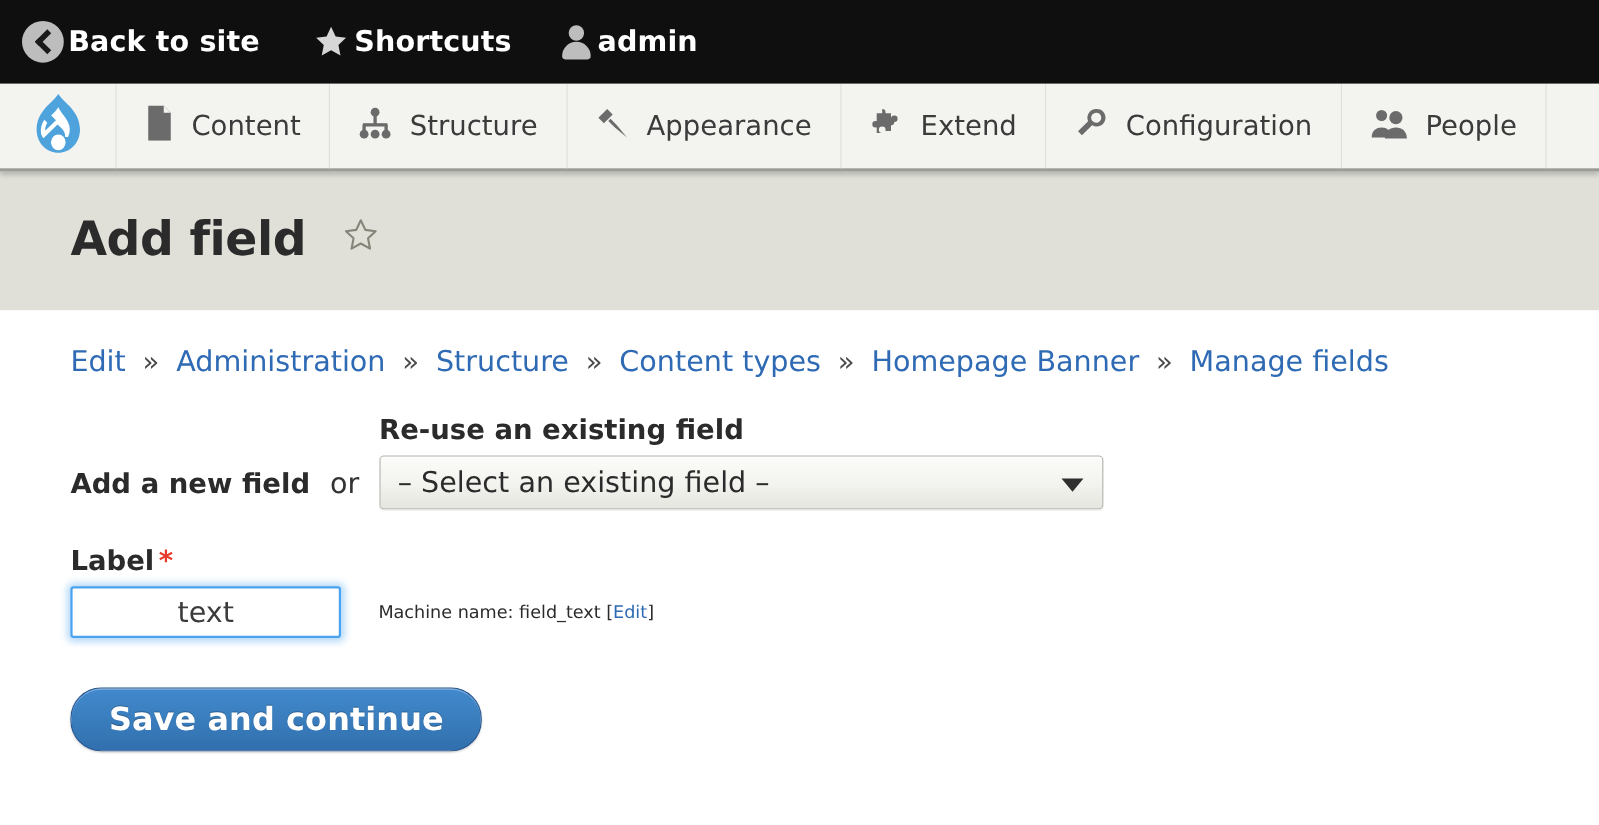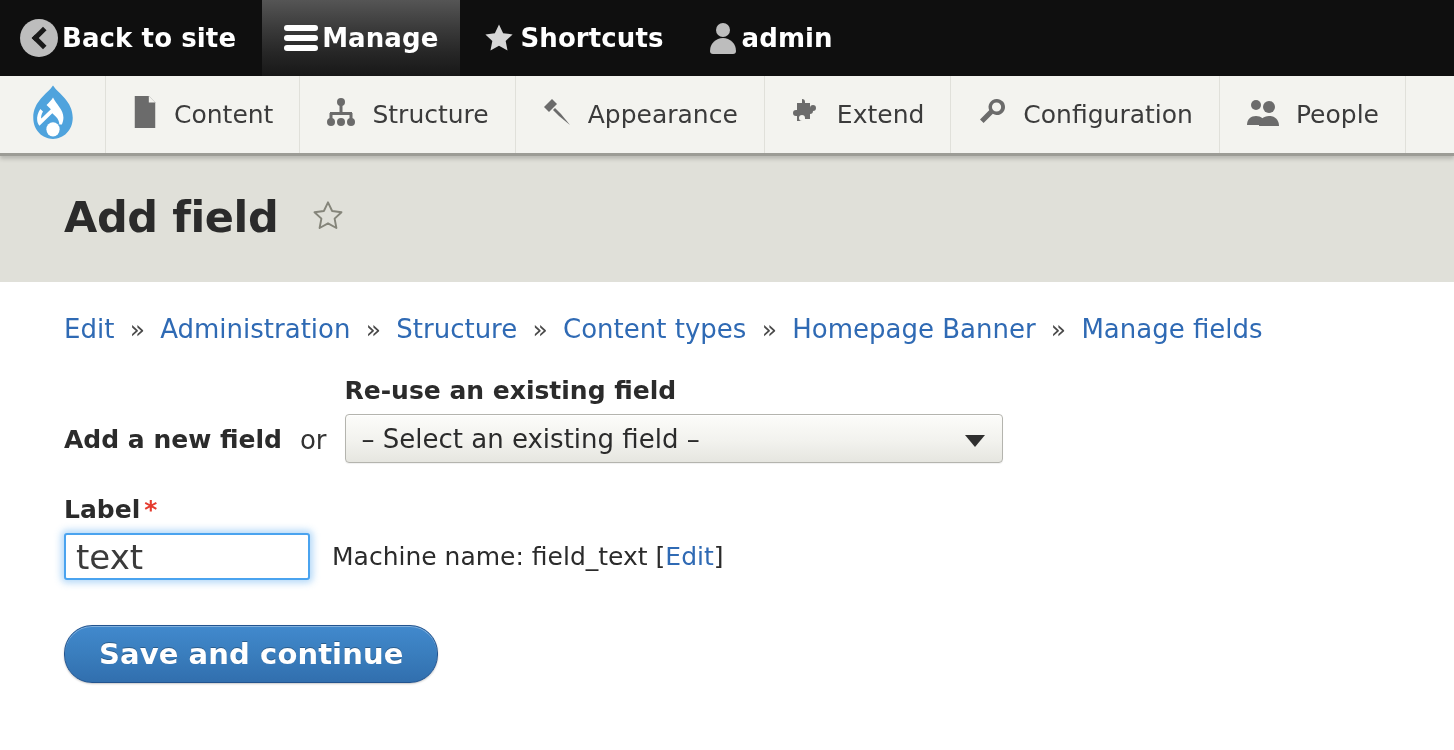--- a/index.html
+++ b/index.html
@@ -240,34 +240,35 @@
   .label-inline {
     display: flex;
     align-items: center;
     margin-top: 11px;
   }
   .txt-input {
     width: 246px;
     height: 47px;
     box-sizing: border-box;
     font-family: "DejaVu Sans", "Liberation Sans", sans-serif;
-    font-size: 34px;
+    font-size: 26px;
     color: #3b3b3b;
     padding: 8px 10px;
     background: #ffffff;
     border: 2px solid #4aa3ef;
     border-radius: 3px;
     outline: none;
     box-shadow: 0 0 7px 3px rgba(90,170,240,0.45);
     caret-color: #222;
+    text-align: center;
   }
   .machine-name {
-    font-size: 25px;
+    font-size: 16px;
     color: #2b2b2b;
-    margin-left: 22px;
+    margin-left: 34px;
     white-space: nowrap;
     line-height: 1;
   }
   .machine-name a {
     color: #2f6ab4;
     text-decoration: none;
     cursor: pointer;
   }
 
   .btn-primary {
@@ -292,28 +293,20 @@
 </head>
 <body>
 
 <div class="toolbar-top">
 
   <div class="tb-item first">
     <span class="icon-back"></span>
     <span class="tb-label">Back to site</span>
   </div>
 
-  <div class="tb-item active">
-    <span class="icon-hamburger">
-        <i></i>
-        <i></i>
-        <i></i>
-      </span>
-    <span class="tb-label">Manage</span>
-  </div>
 
   <div class="tb-item">
     <span class="icon-star-filled">
       <svg width="34" height="32" viewBox="0 0 24 24">
           <path fill="#d6d6d6" d="M12 1.8l3.1 6.6 7.1.9-5.2 4.9 1.4 7.1-6.4-3.5-6.4 3.5 1.4-7.1L1.8 9.3l7.1-.9z"></path>
         </svg>
     </span>
     <span class="tb-label">Shortcuts</span>
   </div>
 

